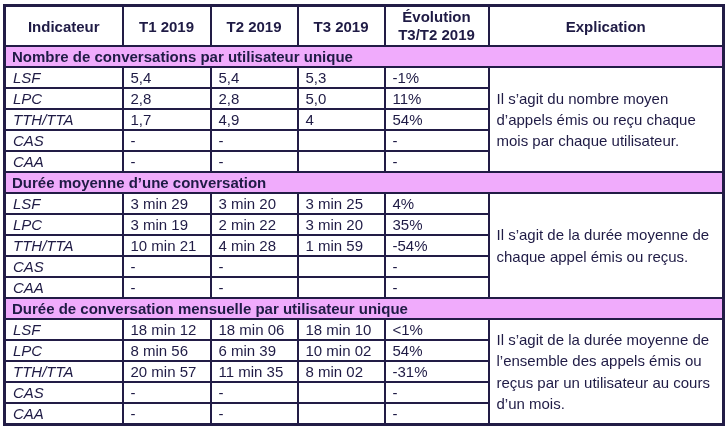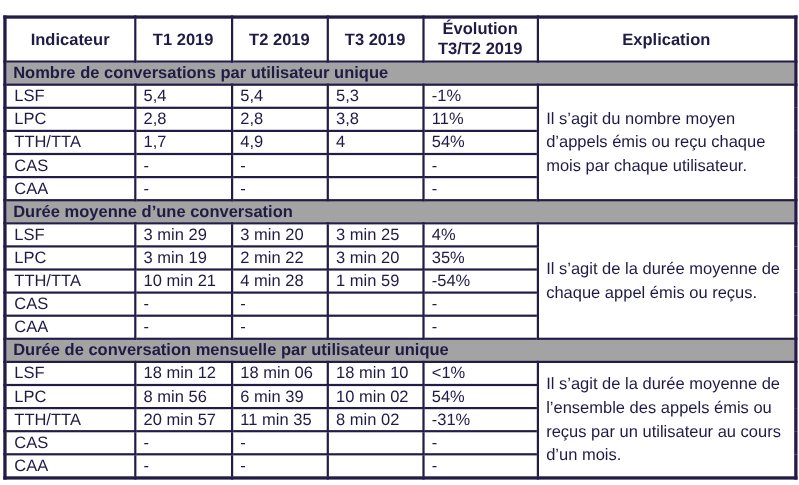--- a/index.html
+++ b/index.html
@@ -7,21 +7,21 @@
     padding: 0;
     background: #ffffff;
     width: 726px;
     height: 441px;
     font-family: "Liberation Sans", sans-serif;
   }
   .page {
     width: 726px;
     height: 337px;
     box-sizing: border-box;
-    padding: 14px 4px 0 3px;
+    padding: 4px 4px 0 3px;
   }
   table.indic {
     border-collapse: collapse;
     table-layout: fixed;
     width: 719px;
     border: 3px solid #221c46;
     color: #1f1b45;
   }
   table.indic td, table.indic th {
     border: 2px solid #221c46;
@@ -37,37 +37,38 @@
     vertical-align: middle;
     padding: 1px 2px;
     white-space: nowrap;
   }
   tr.head th .hline {
     line-height: 18px;
     text-align: center;
   }
   
   tr.band td {
-    background: #a3a3a3;
+    background: #f0abfc;
     font-weight: bold;
     text-align: left;
     height: 20px;
     padding: 1px 6px;
     white-space: nowrap;
     vertical-align: middle;
   }
   
   tr.data td {
     height: 19px;
     padding: 1px 7px;
     text-align: left;
     vertical-align: middle;
     white-space: nowrap;
   }
   td.ind {
+    font-style: italic;
   }
   
   td.expl {
     font-size: 13.5px;
     text-align: justify;
     white-space: normal !important;
     line-height: 1.42;
     padding: 2px 10px;
     vertical-align: middle;
   }
@@ -107,21 +108,21 @@
     <td>5,4</td>
     <td>5,4</td>
     <td>5,3</td>
     <td>-1%</td>
     <td class="expl" rowspan="5">Il s’agit du nombre moyen d’appels émis ou reçu chaque mois par chaque utilisateur.</td>
   </tr>
   <tr class="data">
     <td class="ind">LPC</td>
     <td>2,8</td>
     <td>2,8</td>
-    <td>3,8</td>
+    <td>5,0</td>
     <td>11%</td>
   </tr>
   <tr class="data">
     <td class="ind">TTH/TTA</td>
     <td>1,7</td>
     <td>4,9</td>
     <td>4</td>
     <td>54%</td>
   </tr>
   <tr class="data">

